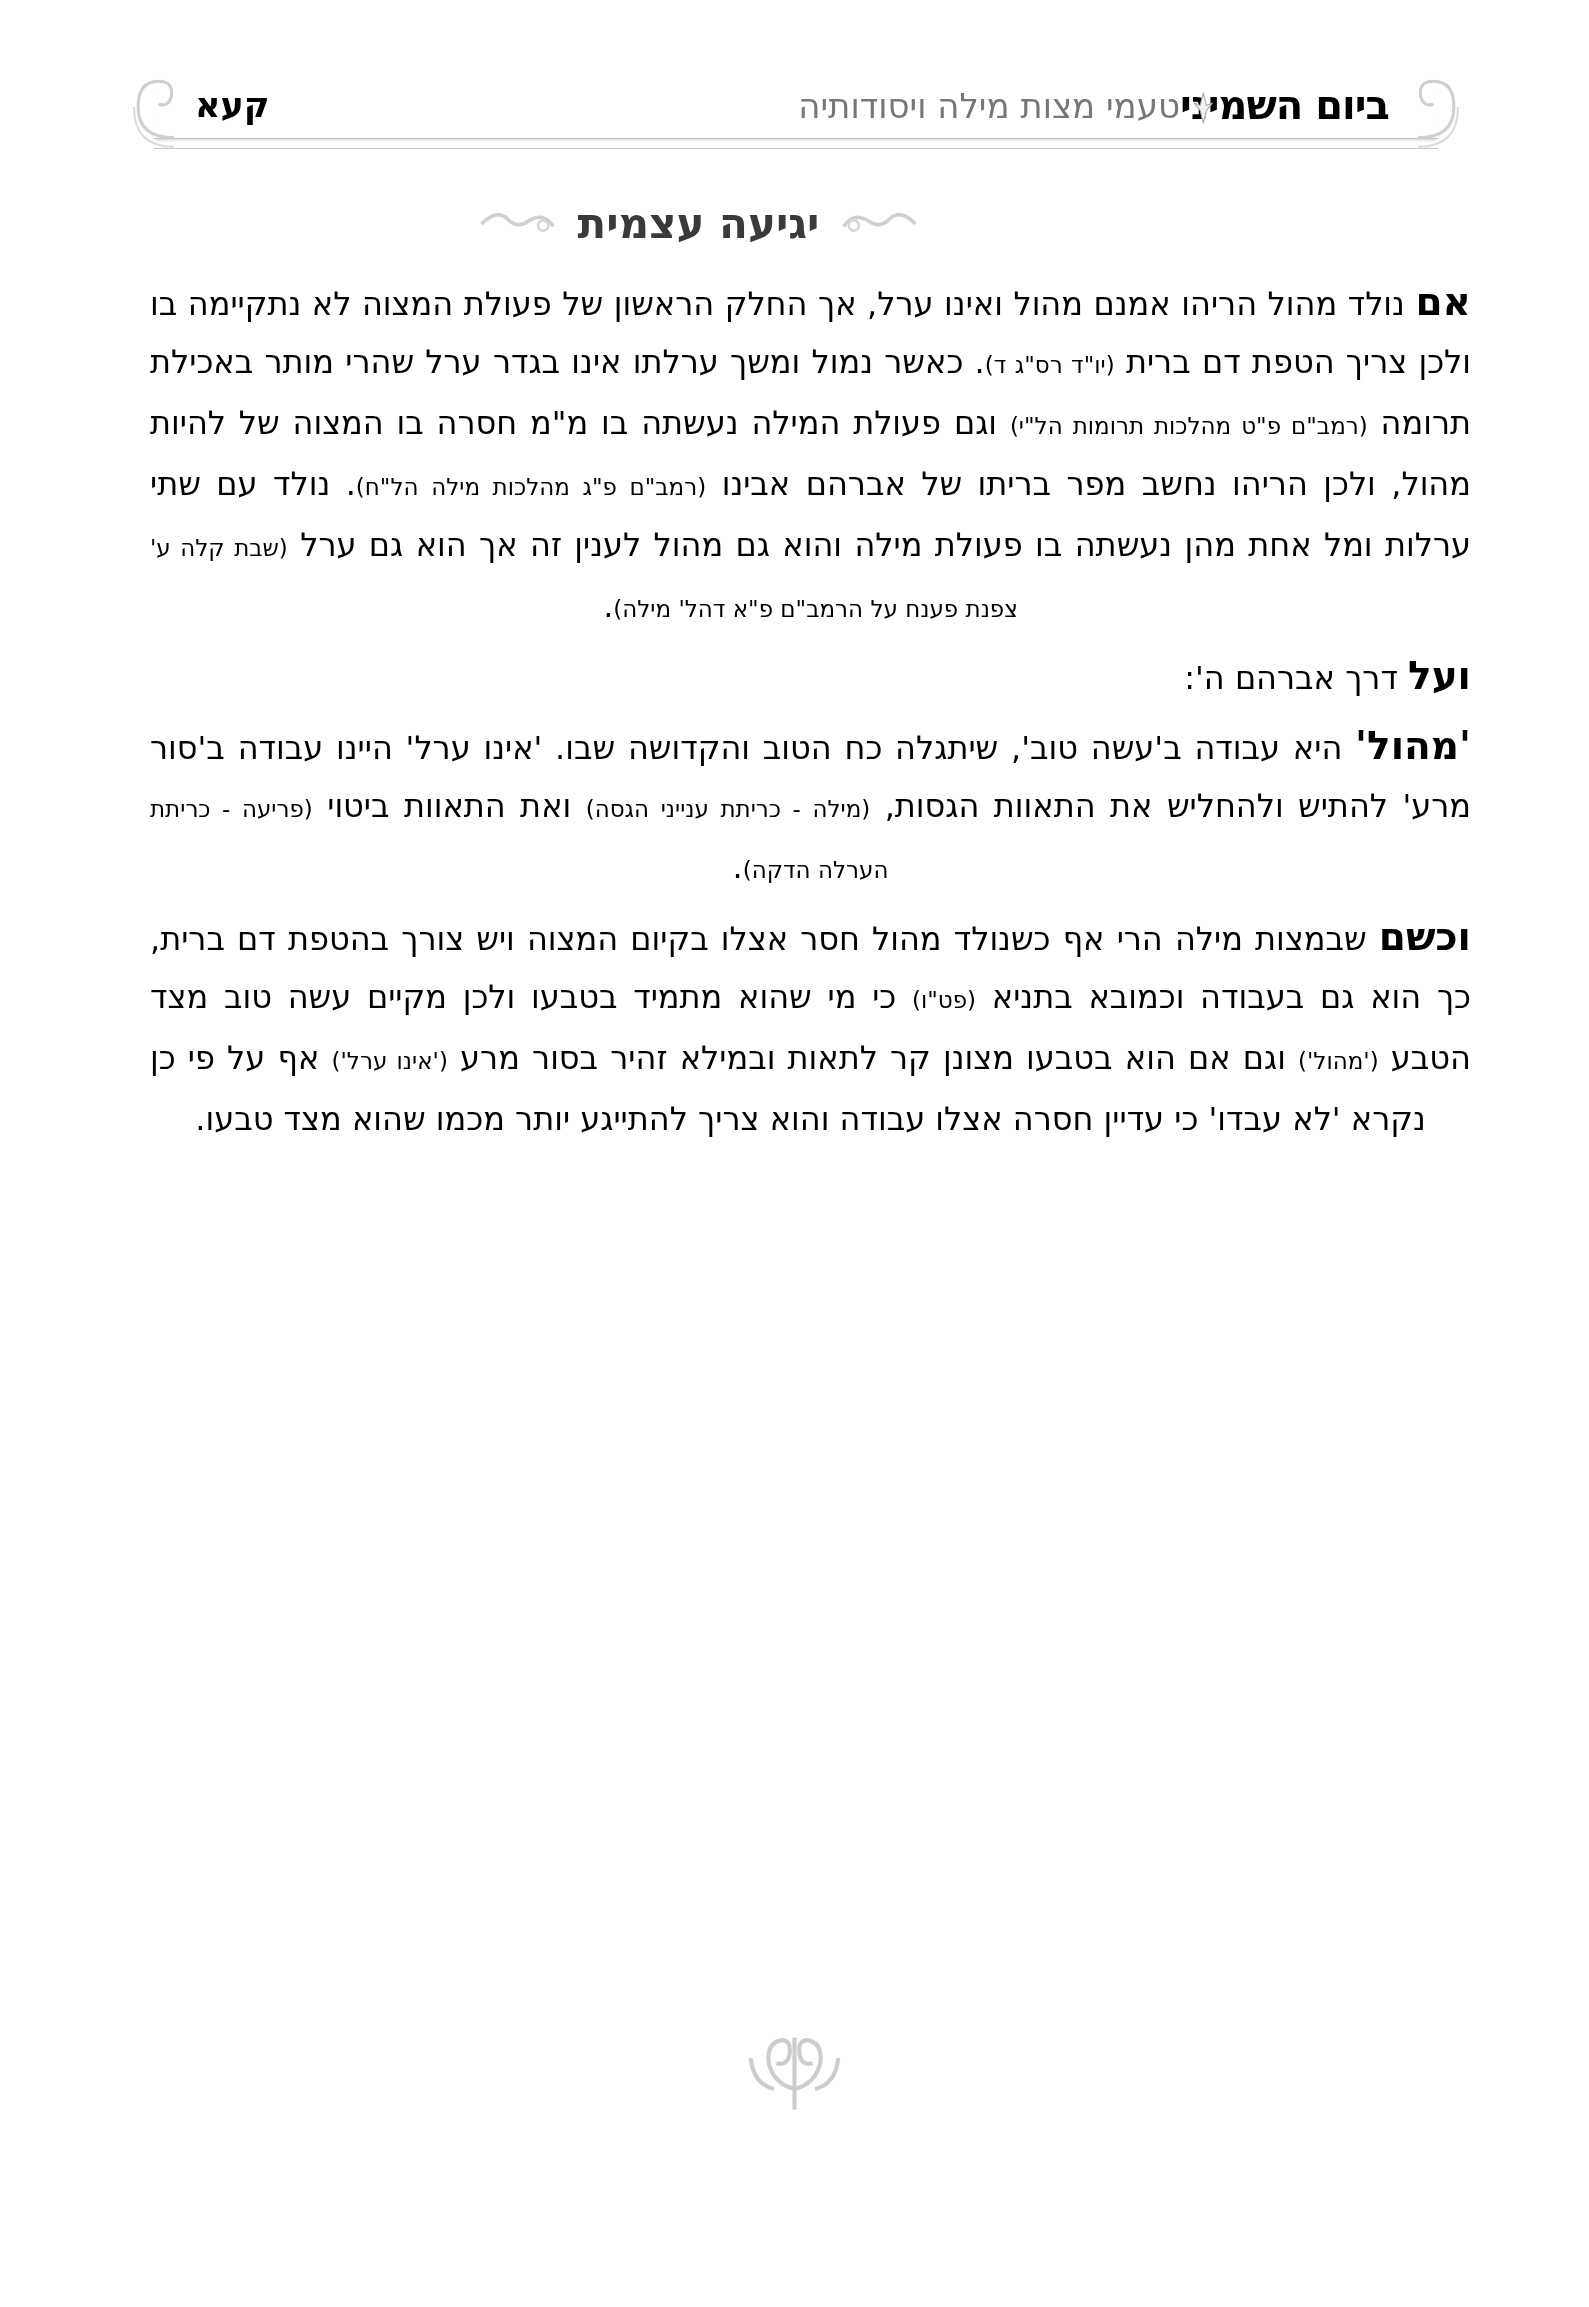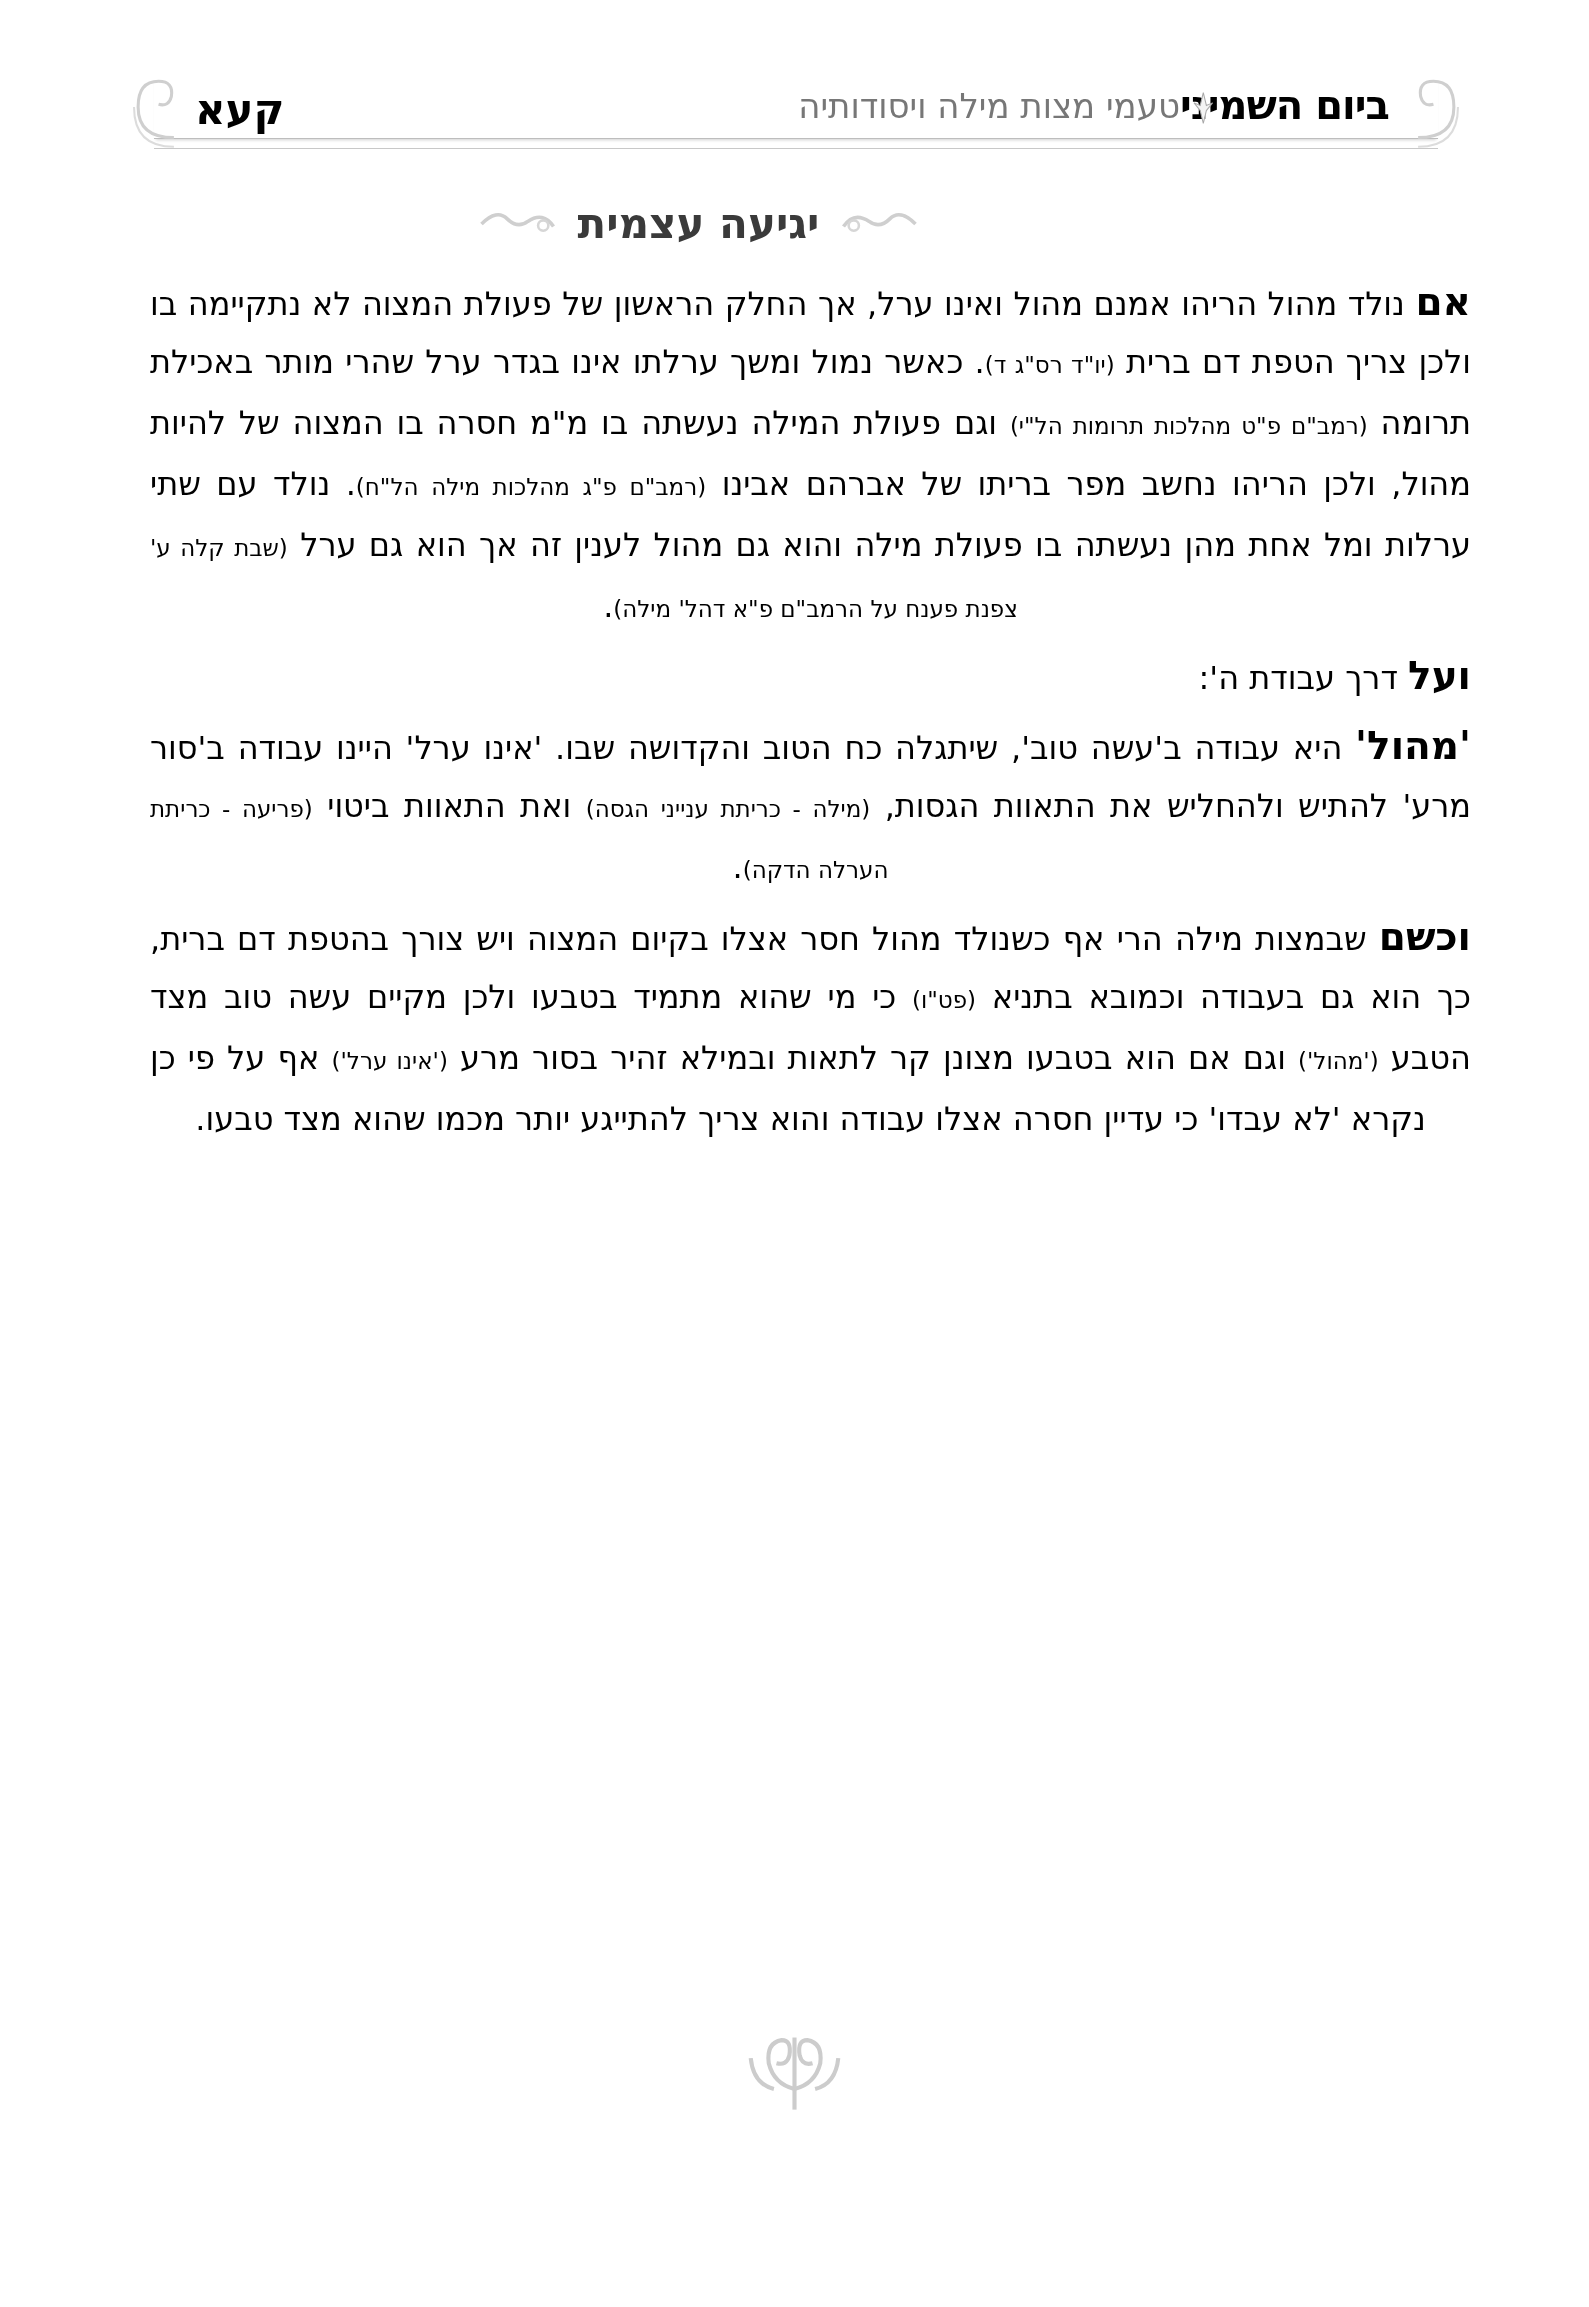--- a/index.html
+++ b/index.html
@@ -13,21 +13,21 @@
               border-bottom:1.5px solid #bdbdbd; box-shadow:0 3.1px 3.1px -2.1px #d0d0d0; }
   .hdr-band2 { position:absolute; left:20.6px; right:20.6px; top:0; height:72px;
                border-bottom:1.5px solid #c8c8c8; }
   .scroll-l, .scroll-r { position:absolute; top:0; width:46px; height:72px; }
   .scroll-l { left:0; } .scroll-r { right:0; }
   .hdr-title { position:absolute; right:70px; top:6.2px; font-size:40px; font-weight:bold;
                font-family:"DejaVu Sans", sans-serif; letter-spacing:-1px; }
   .hdr-sep { position:absolute; right:245px; top:14.4px; width:20.6px; height:36px; }
   .hdr-sub { position:absolute; right:279px; top:10.3px; font-size:34px; color:#777;
              font-family:"DejaVu Sans", sans-serif;text-align:right; }
-  .hdr-page { position:absolute; left:62px; top:9.3px; font-size:42px; font-weight:bold;
+  .hdr-page { position:absolute; left:62px; top:9.3px; font-size:35px; font-weight:bold;
               font-family:"DejaVu Sans", sans-serif; }
 
   
   .sec-title { position:absolute; left:0; width:1397px; top:199px; text-align:center; direction:rtl; }
   .sec-title .t { display:inline-block; font-size:42px; font-weight:bold; color:#3a3a3a;
                   font-family:"DejaVu Sans", sans-serif; vertical-align:middle; margin:0 15.5px; }
   .orn { display:inline-block; width:83px; height:36px; vertical-align:middle; }
 
   
   .body { position:absolute; left:150px; width:1321px; top:273px; direction:rtl; text-align:justify; }
@@ -77,21 +77,21 @@
 
   <div class="body">
 
 
 
     <p class="para">
       <span class="lead">אם</span><span> נולד מהול הריהו אמנם מהול ואינו ערל, אך החלק הראשון של פעולת המצוה לא נתקיימה בו ולכן צריך הטפת דם ברית </span><span class="src">(יו"ד רס"ג ד)</span><span>. כאשר נמול ומשך ערלתו אינו בגדר ערל שהרי מותר באכילת תרומה </span><span class="src">(רמב"ם פ"ט מהלכות תרומות הל"י)</span><span> וגם פעולת המילה נעשתה בו מ"מ חסרה בו המצוה של להיות מהול, ולכן הריהו נחשב מפר בריתו של אברהם אבינו </span><span class="src">(רמב"ם פ"ג מהלכות מילה הל"ח)</span><span>. נולד עם שתי ערלות ומל אחת מהן נעשתה בו פעולת מילה והוא גם מהול לענין זה אך הוא גם ערל </span><span class="src">(שבת קלה ע' צפנת פענח על הרמב"ם פ"א דהל' מילה)</span><span>.</span>
     </p>
 
     <p class="para plain-last">
-      <span class="lead">ועל</span><span> דרך עבודת ה':</span>
+      <span class="lead">ועל</span><span> דרך אברהם ה':</span>
     </p>
 
     <p class="para">
       <span class="lead">'מהול'</span><span> היא עבודה ב'עשה טוב', שיתגלה כח הטוב והקדושה שבו. 'אינו ערל' היינו עבודה ב'סור מרע' להתיש ולהחליש את התאוות הגסות, </span><span class="src">(מילה - כריתת ענייני הגסה)</span><span> ואת התאוות ביטוי </span><span class="src">(פריעה - כריתת הערלה הדקה)</span><span>.</span>
     </p>
 
     <p class="para">
       <span class="lead">וכשם</span><span> שבמצות מילה הרי אף כשנולד מהול חסר אצלו בקיום המצוה ויש צורך בהטפת דם ברית, כך הוא גם בעבודה וכמובא בתניא </span><span class="src">(פט"ו)</span><span> כי מי שהוא מתמיד בטבעו ולכן מקיים עשה טוב מצד הטבע </span><span class="src">('מהול')</span><span> וגם אם הוא בטבעו מצונן קר לתאות ובמילא זהיר בסור מרע </span><span class="src">('אינו ערל')</span><span> אף על פי כן נקרא 'לא עבדו' כי עדיין חסרה אצלו עבודה והוא צריך להתייגע יותר מכמו שהוא מצד טבעו.</span>
     </p>
 

